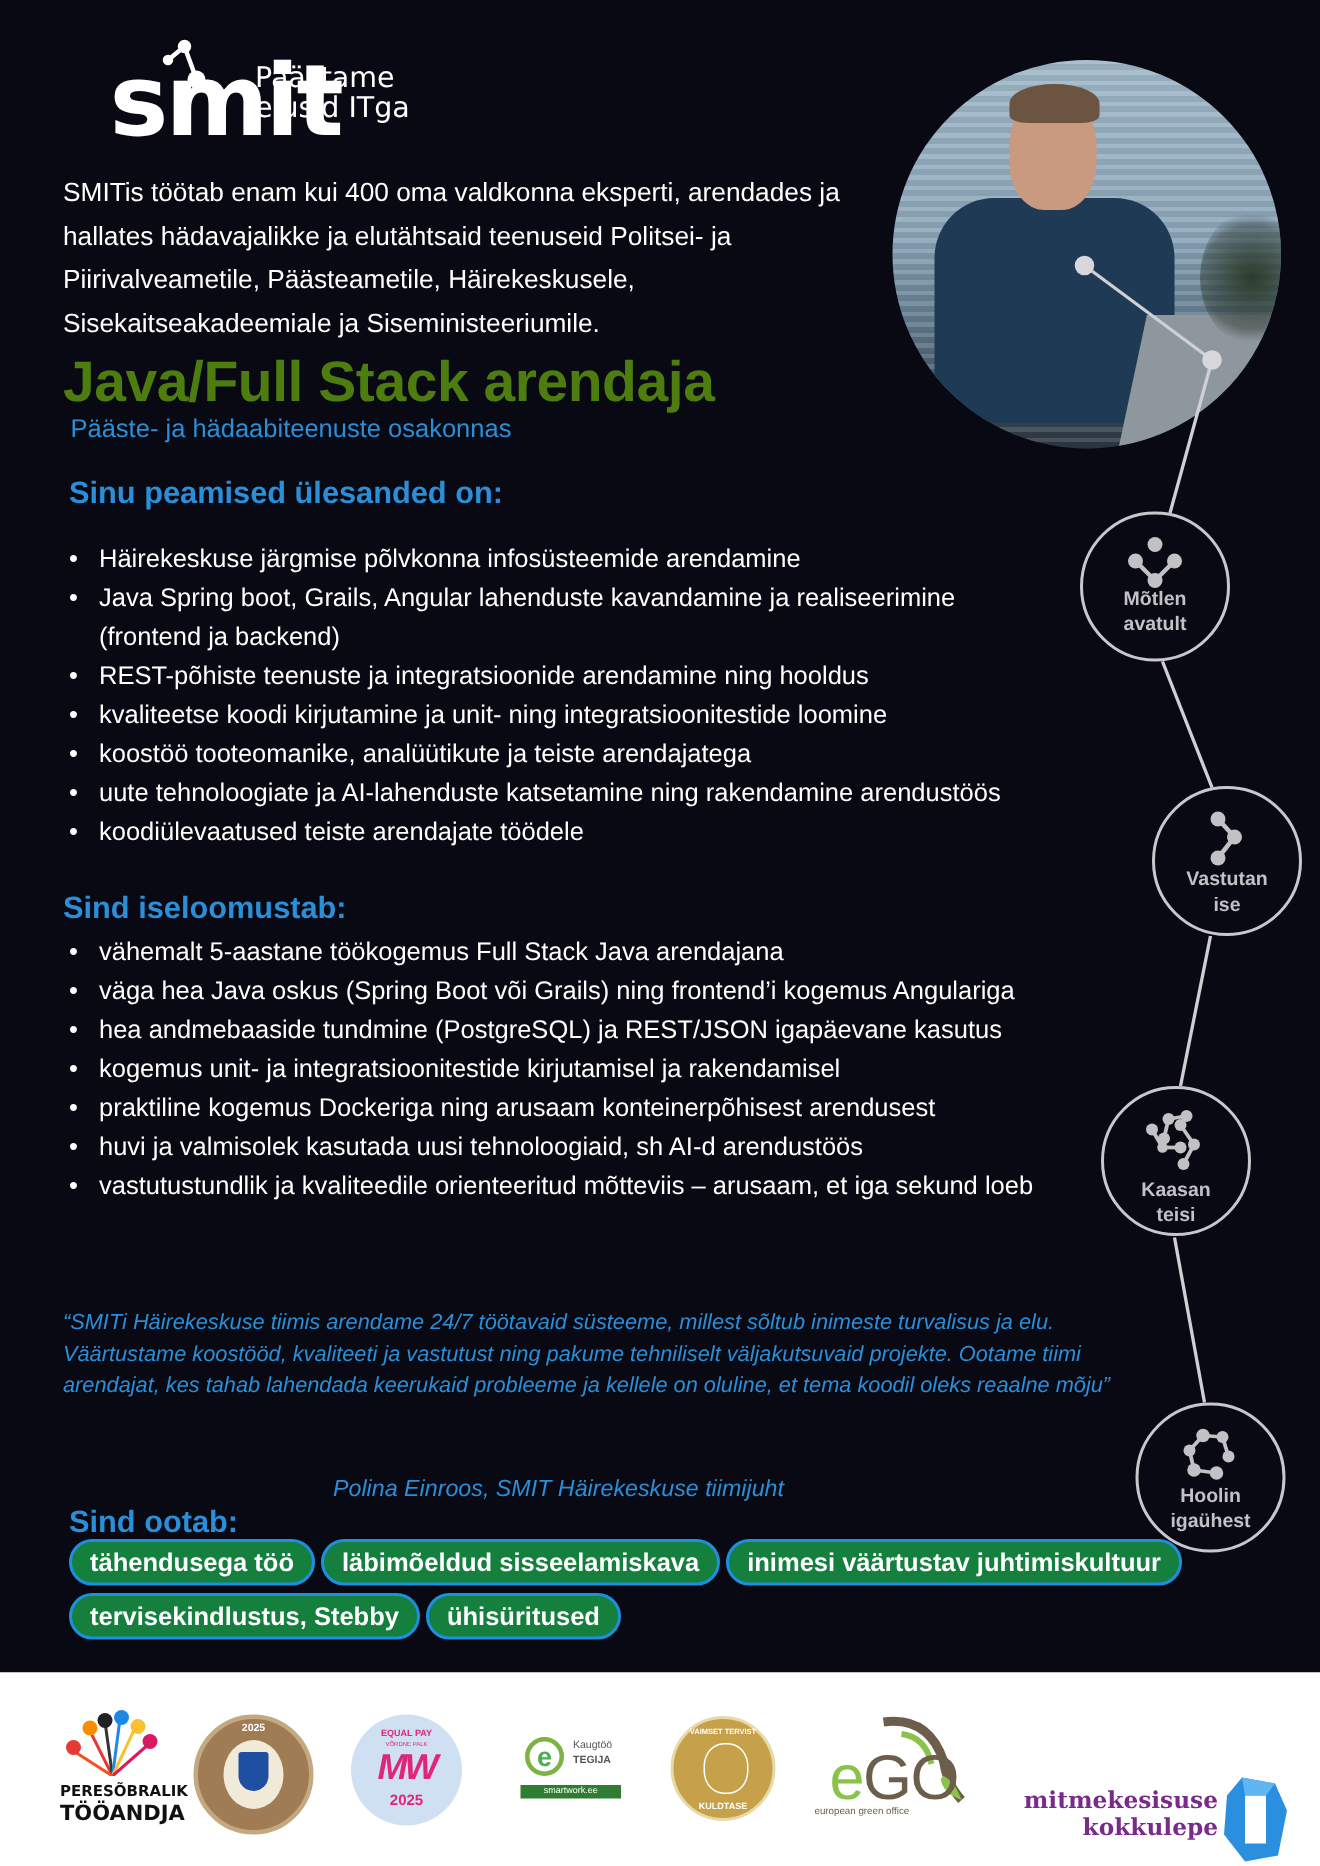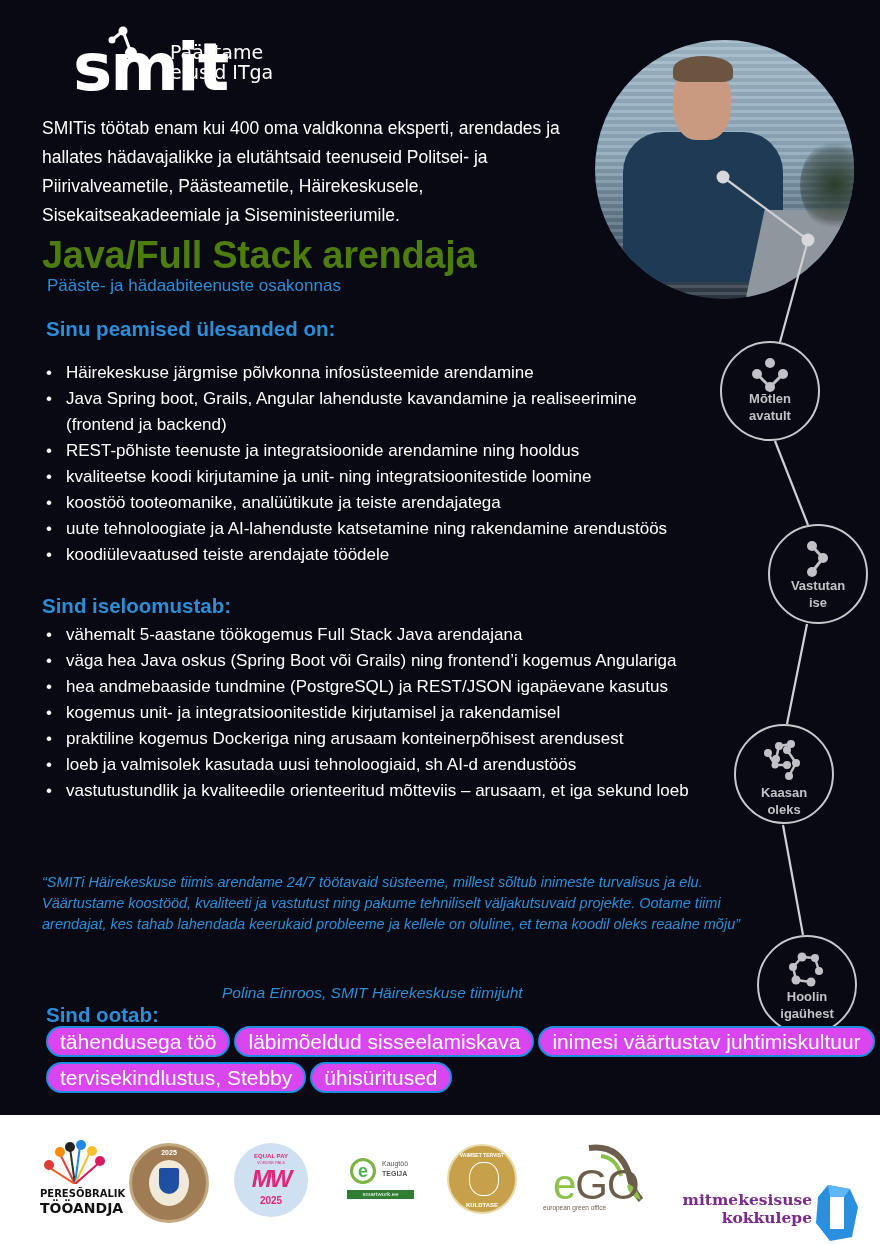--- a/index.html
+++ b/index.html
@@ -22,21 +22,21 @@
   .section-h { position: absolute; color: #2a8fd8; font-size: 20.5px; line-height: 26px; }
   .list { position: absolute; left: 46px; list-style: none; color: #ffffff; font-size: 17px; line-height: 26px; }
   .list li { position: relative; padding-left: 20px; }
   .list li::before { content: "•"; position: absolute; left: 0; top: 0; color: #ffffff; font-size: 17px; }
 
   .quote { position: absolute; left: 42px; top: 872px; width: 700px; color: #2a8fd8; font-style: italic; font-size: 14.5px; line-height: 21px; }
   .quote-author { position: absolute; left: 222px; top: 982px; color: #2a8fd8; font-style: italic; font-size: 15.5px; line-height: 22px; }
 
   .tags { position: absolute; left: 46px; top: 1026px; width: 670px; }
   .tag-row { display: flex; gap: 4px; margin-bottom: 5px; }
-  .tag { border: 2.5px solid #1e8fe0; border-radius: 16px; color: #ffffff; font-size: 21px; line-height: 25px; padding: 1px 12px; white-space: nowrap; background: #d946ef; }
+  .tag { border: 2.5px solid #1e8fe0; border-radius: 16px; color: #ffffff; font-size: 17px; line-height: 25px; padding: 1px 12px; white-space: nowrap; background: #15803d; font-weight: bold; }
 
   
   .photo { position: absolute; left: 595px; top: 40px; width: 259px; height: 259px; border-radius: 50%; overflow: hidden;
            background: linear-gradient(180deg, #9fb7c7 0%, #8aa5b8 45%, #5c7486 70%, #2b3540 100%); }
   .blinds { position: absolute; inset: 0; background: repeating-linear-gradient(180deg, rgba(255,255,255,0.12) 0 3px, rgba(0,0,0,0.05) 3px 7px); }
   .person-head { position: absolute; left: 78px; top: 22px; width: 58px; height: 78px; border-radius: 45% 45% 40% 40%; background: #c99a80; }
   .person-hair { position: absolute; left: 78px; top: 16px; width: 60px; height: 26px; border-radius: 50% 50% 20% 20%; background: #6b5440; }
   .person-body { position: absolute; left: 28px; top: 92px; width: 160px; height: 150px; border-radius: 40px 40px 0 0; background: #1f3a55; }
   .laptop { position: absolute; left: 160px; top: 170px; width: 110px; height: 90px; background: #8e979e; transform: skewX(-12deg); }
   .plant { position: absolute; left: 205px; top: 100px; width: 70px; height: 90px; border-radius: 50%; background: radial-gradient(circle, #2c3c2c 0%, rgba(30,40,30,0.4) 60%, transparent 75%); }
@@ -149,21 +149,21 @@
       <circle cx="16" cy="21" r="4"></circle>
         <circle cx="27" cy="12" r="4"></circle>
         <circle cx="15" cy="27" r="3.5"></circle>
       <circle cx="27" cy="27" r="4"></circle>
         <circle cx="36" cy="25" r="4"></circle>
         <circle cx="29" cy="38" r="4"></circle>
     </g>
   </svg>
   <div class="value-label" style="top:58px;">
     <div>Kaasan</div>
-      <div>oleks</div>
+      <div>teisi</div>
   </div>
 </div>
 
 <div class="value" style="left:757px; top:935px;">
   <svg class="value-icon" width="44" height="42" viewBox="0 0 44 42">
     <g stroke="#c2c2c6" stroke-width="2.5">
       <line x1="17" y1="8" x2="30" y2="9"></line>
         <line x1="30" y1="9" x2="34" y2="22"></line>
       <line x1="17" y1="8" x2="8" y2="18"></line>
         <line x1="8" y1="18" x2="11" y2="31"></line>
@@ -195,21 +195,21 @@
   <li>koodiülevaatused teiste arendajate töödele</li>
 </ul>
 
 <h2 class="section-h" style="left:42px; top:593px;">Sind iseloomustab:</h2>
 <ul class="list" style="top:622px; width:690px;">
   <li>vähemalt 5-aastane töökogemus Full Stack Java arendajana</li>
   <li>väga hea Java oskus (Spring Boot või Grails) ning frontend’i kogemus Angulariga</li>
   <li>hea andmebaaside tundmine (PostgreSQL) ja REST/JSON igapäevane kasutus</li>
   <li>kogemus unit- ja integratsioonitestide kirjutamisel ja rakendamisel</li>
   <li>praktiline kogemus Dockeriga ning arusaam konteinerpõhisest arendusest</li>
-  <li>loeb ja valmisolek kasutada uusi tehnoloogiaid, sh AI-d arendustöös</li>
+  <li>huvi ja valmisolek kasutada uusi tehnoloogiaid, sh AI-d arendustöös</li>
   <li>vastutustundlik ja kvaliteedile orienteeritud mõtteviis – arusaam, et iga sekund loeb</li>
 </ul>
 
 <p class="quote">“SMITi Häirekeskuse tiimis arendame 24/7 töötavaid süsteeme, millest sõltub inimeste turvalisus ja elu. Väärtustame koostööd, kvaliteeti ja vastutust ning pakume tehniliselt väljakutsuvaid projekte. Ootame tiimi arendajat, kes tahab lahendada keerukaid probleeme ja kellele on oluline, et tema koodil oleks reaalne mõju”</p>
 <div class="quote-author">Polina Einroos, SMIT Häirekeskuse tiimijuht</div>
 
 <h2 class="section-h" style="left:46px; top:1002px;">Sind ootab:</h2>
 <div class="tags">
   <div class="tag-row">
     <span class="tag">tähendusega töö</span>

